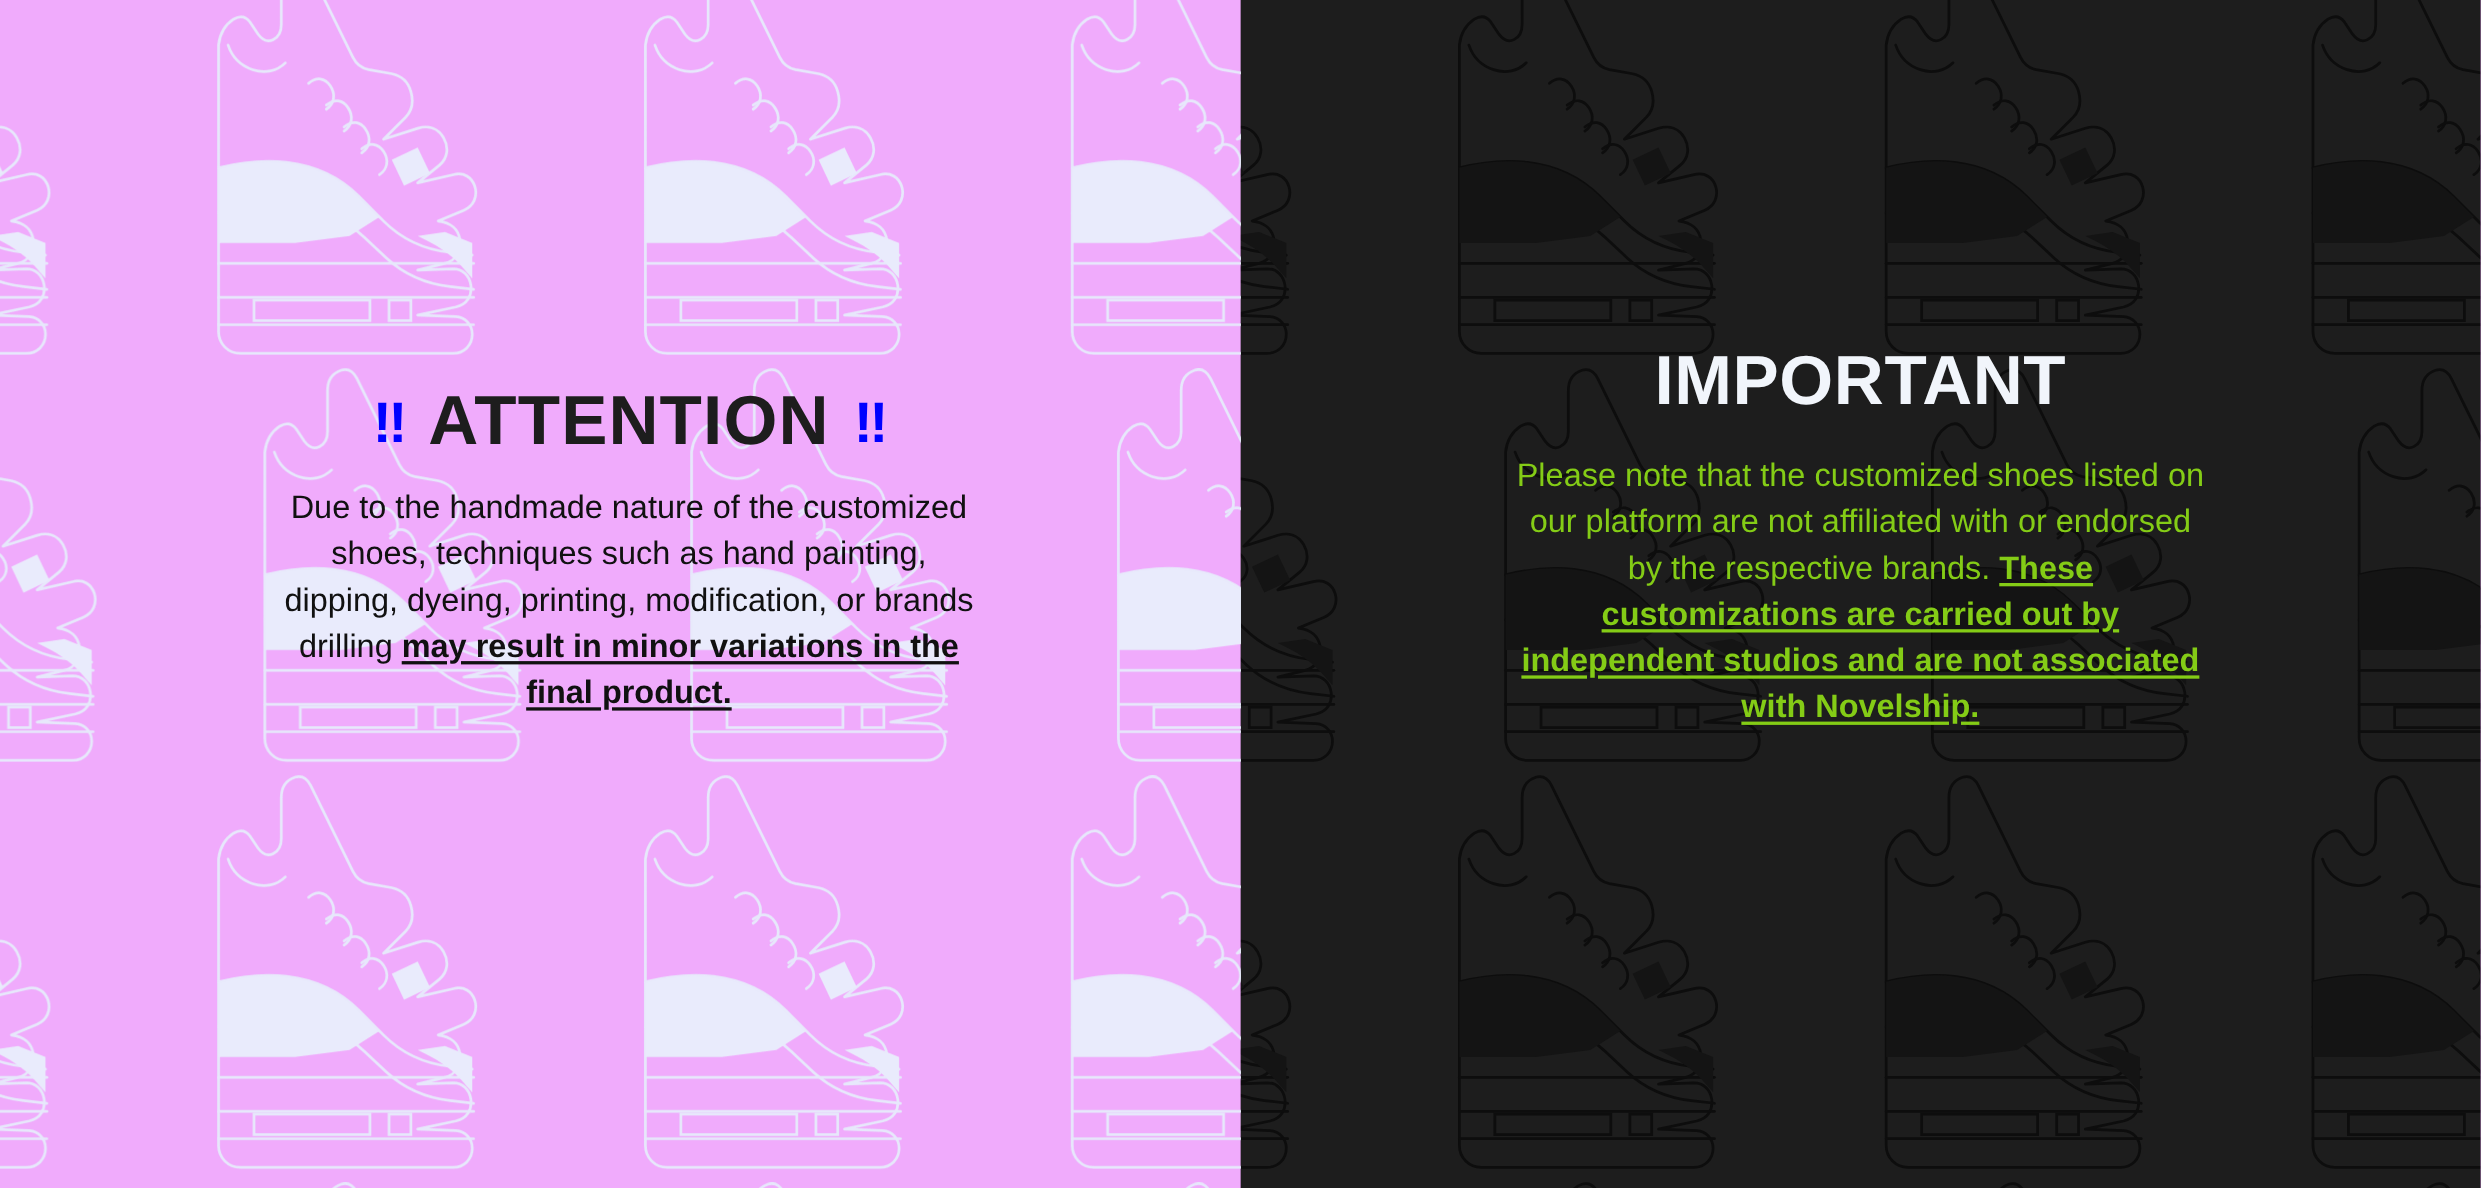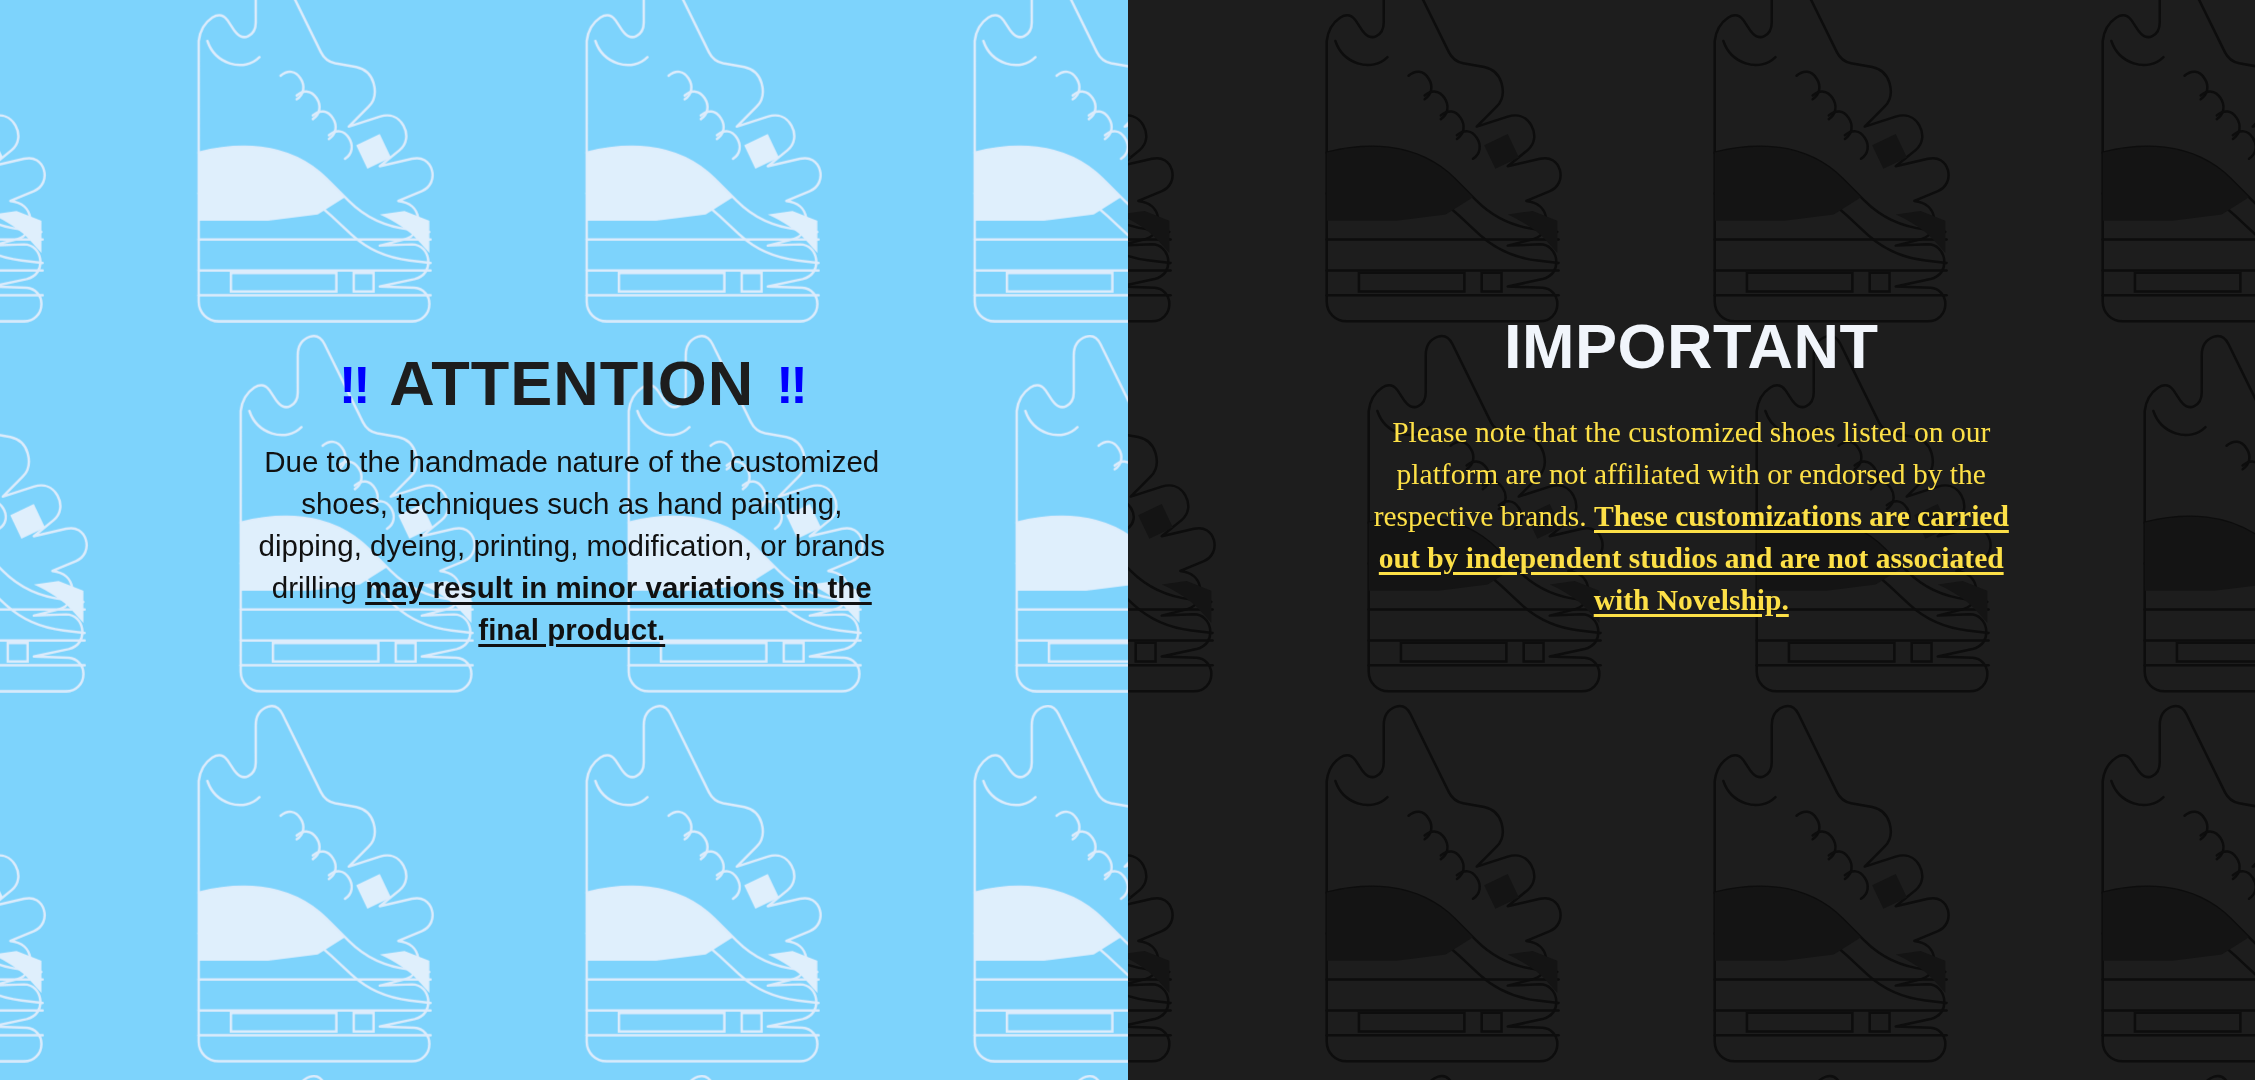--- a/index.html
+++ b/index.html
@@ -26,21 +26,21 @@
     position:relative;
     width:50%;
     height:100%;
     overflow:hidden;
     display:flex;
     flex-direction:column;
     align-items:center;
     justify-content:flex-start;
   }
 
-  .panel-light { background:#7dd3fc;padding-left:16px; }
+  .panel-light { background:#f0abfc;padding-left:16px; }
   .panel-dark  { background:#1d1d1d; }
 
   
   .pattern {
     position:absolute;
     inset:0;
     z-index:0;
     pointer-events:none;
   }
   .pattern svg { display:block; width:100%; height:100%; }
@@ -92,26 +92,25 @@
     font-weight:400;
   }
   .body-light {
     color:#111111;
     margin-top:26px;
     max-width:640px;
     margin-left:auto;
     margin-right:auto;
   }
   .body-dark {
-    color:#fde047;
+    color:#84cc16;
     margin-top:36px;
     max-width:640px;
     margin-left:auto;
     margin-right:auto;
-    font-family:Liberation Serif, serif;
   }
 
   .emph {
     font-weight:700;
     text-decoration:underline;
     text-underline-offset:4px;
     text-decoration-thickness:2.5px;
   }
 </style>
 </head>

